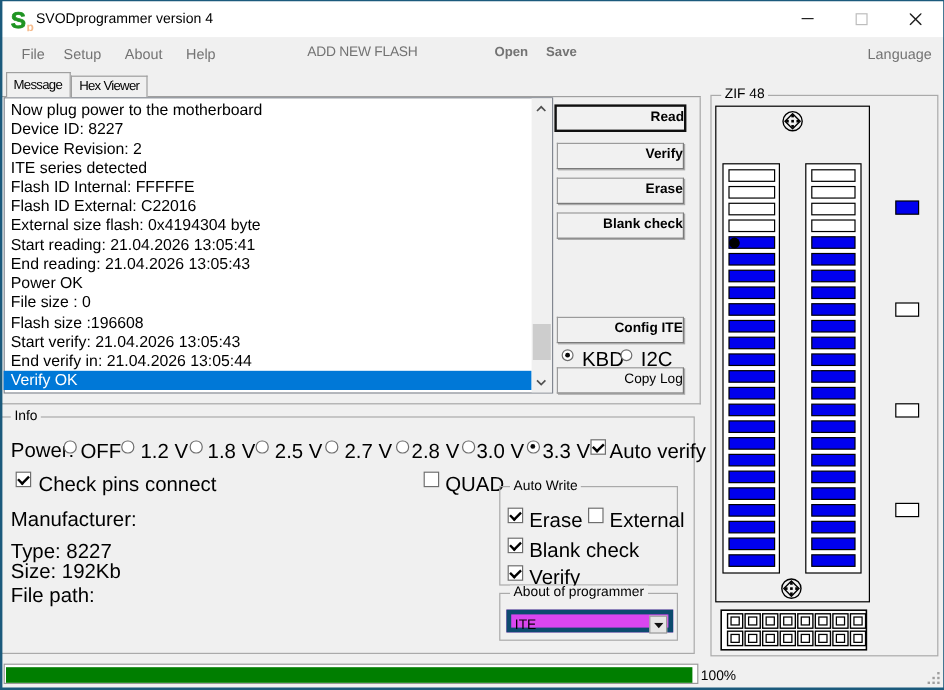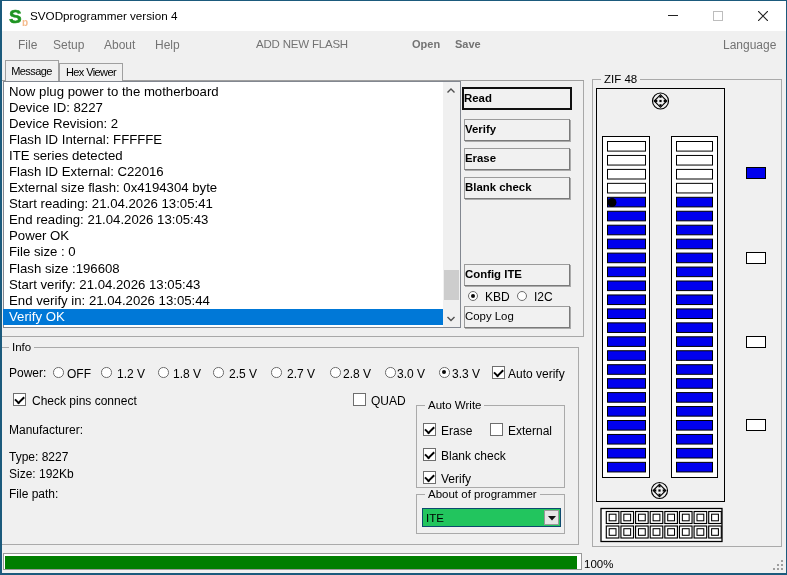--- a/index.html
+++ b/index.html
@@ -28,31 +28,31 @@
 .ln{height:16.05px;line-height:16.05px;padding-left:5px;white-space:nowrap;overflow:hidden}
 .sel{background:#0078d7;color:#fff}
 
 #sbar{position:absolute;right:0;top:0;width:17px;height:100%;background:#f0f0f0}
 #sthumb{position:absolute;left:1px;top:188px;width:15px;height:30px;background:#cdcdcd}
 .sarrow{position:absolute;left:3px;width:10px;height:10px}
 
 .btn{position:absolute;left:464px;width:106px;height:22px;background:#f1f1f1;
  border:1px solid #9b9b9b;border-right-color:#7a7a7a;border-bottom-color:#7a7a7a;
  box-shadow:1px 1px 0 #ababab;
- font-size:11.4px;font-weight:bold;text-align:left;line-height:19px}
+ font-size:11.4px;font-weight:bold;text-align:right;line-height:19px}
 #b-read{left:462px;top:87px;width:110px;height:23px;border:2px solid #101010;box-shadow:none;line-height:18px}
 
 .grp{position:absolute;border:1px solid #aaa}
 .glab{position:absolute;top:-7px;left:8px;background:#f0f0f0;padding:0 3px;font-size:11.5px;line-height:13px;white-space:nowrap}
 
 .cb{position:absolute;width:12.5px;height:12.5px;background:#fff;border:1px solid #6e6e6e}
 .cb.on::after{content:"";position:absolute;left:1.2px;top:1.6px;width:7.2px;height:3.8px;border-left:2px solid #000;border-bottom:2px solid #000;transform:rotate(-45deg)}
 .rb{position:absolute;width:10.5px;height:10.5px;background:#fff;border:1px solid #6e6e6e;border-radius:50%}
 .rb.on::after{content:"";position:absolute;left:2.3px;top:2.3px;width:4px;height:4px;background:#0a0a0a;border-radius:50%}
-.lab{position:absolute;font-size:12px;white-space:nowrap}
+.lab{position:absolute;font-size:17px;white-space:nowrap}
 
 #prog{position:absolute;left:3px;top:553px;width:579px;height:17px;background:#fff;border:1px solid #999}
 #progfill{position:absolute;left:1px;top:2px;width:572px;height:13px;background:#007e00}
 #grip{position:absolute;right:2px;bottom:1px;width:14px;height:14px}
 .gd{position:absolute;width:2px;height:2px;background:#9e9e9e}
 </style></head><body>
 <div id="win">
   <div id="winborder"></div>
 
   <div id="titlebar">
@@ -83,22 +83,22 @@
     <div id="panel-b"></div>
   <div id="tabline"></div>
   <div class="tab" id="tab1">Message</div>
   <div class="tab" id="tab2">Hex Viewer</div>
 
   <div id="list">
     <div style="padding-top:2px">
       <div class="ln">Now plug power to the motherboard</div>
       <div class="ln">Device ID: 8227</div>
       <div class="ln">Device Revision: 2</div>
+      <div class="ln">ITE series detected</div>
       <div class="ln">Flash ID Internal: FFFFFE</div>
-      <div class="ln">ITE series detected</div>
       <div class="ln">Flash ID External: C22016</div>
       <div class="ln">External size flash: 0x4194304 byte</div>
       <div class="ln">Start reading: 21.04.2026 13:05:41</div>
       <div class="ln">End reading: 21.04.2026 13:05:43</div>
       <div class="ln">Power OK</div>
       <div class="ln">File size : 0</div>
       <div class="ln">Flash size :196608</div>
       <div class="ln">Start verify: 21.04.2026 13:05:43</div>
       <div class="ln">End verify in: 21.04.2026 13:05:44</div>
       <div class="ln sel" style="width:440px;margin-left:-1px;padding-left:6px">Verify OK</div>
@@ -162,21 +162,21 @@
       <span class="cb" style="left:73px;top:17px"></span>
         <span class="lab" style="left:91px;top:18px">External</span>
       <span class="cb on" style="left:6px;top:42px"></span>
         <span class="lab" style="left:24px;top:43px">Blank check</span>
       <span class="cb on" style="left:6px;top:65px"></span>
         <span class="lab" style="left:24px;top:66px">Verify</span>
     </div>
 
     <div class="grp" style="left:415px;top:146px;width:149px;height:40px">
       <span class="glab">About of programmer</span>
-      <div style="position:absolute;left:5px;top:13px;width:139px;height:19px;background:#22c55e;border:1px solid #0c4a6e">
+      <div style="position:absolute;left:5px;top:13px;width:139px;height:19px;background:#d946ef;border:4px solid #0c4a6e">
         <span style="position:absolute;left:3px;top:3px;font-size:11.5px">ITE</span>
         <div style="position:absolute;right:1px;top:1px;width:15px;height:15px;background:#e6e6e6;border:1px solid #999">
           <svg width="8" height="5" style="position:absolute;left:3px;top:5px">
               <path d="M0 0 H8 L4 4.5 Z" fill="#111"></path>
             </svg>
         </div>
       </div>
     </div>
   </div>
 

